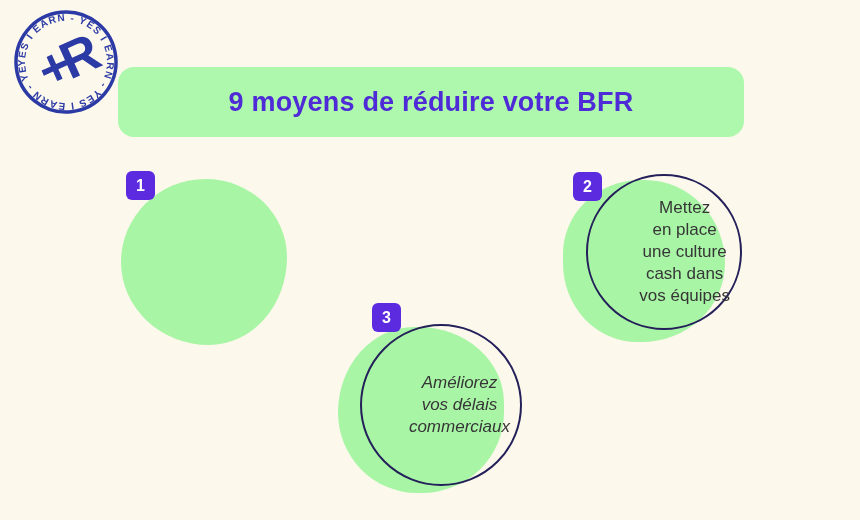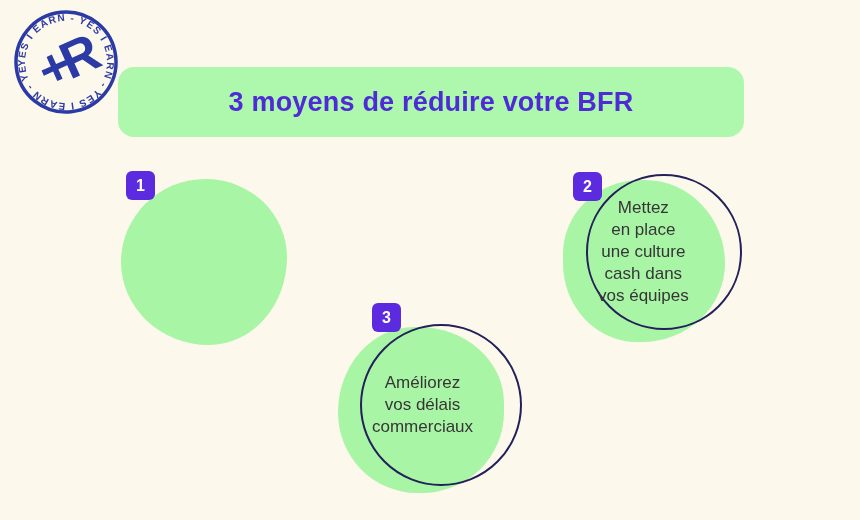--- a/index.html
+++ b/index.html
@@ -34,21 +34,21 @@
     letter-spacing:0.2px;
   }
   
   .blob{
     position:absolute;background:var(--blob-green);
     border-radius:51% 49% 47% 53% / 50% 47% 53% 50%;
   }
   .ring{
     position:absolute;border:2.5px solid var(--ring-navy);
     border-radius:50%;background:transparent;
-    display:flex;align-items:center;justify-content:flex-start;
+    display:flex;align-items:center;justify-content:flex-end;
   }
   .circle-text{
     white-space:pre-line;text-align:center;
     font-size:17px;line-height:1.3;color:var(--circle-text);
     padding:0 10px;
   }
   .badge{
     position:absolute;width:29px;height:29px;border-radius:6px;
     background:var(--badge-purple);
     display:flex;align-items:center;justify-content:center;
@@ -60,21 +60,21 @@
   
   .blob-1{left:121px;top:179px;width:166px;height:166px;}
   .ring-1{left:142px;top:168px;width:160px;height:160px;}
   .badge-1{left:126px;top:171px;}
   
   .blob-2{left:563px;top:180px;width:162px;height:162px;border-radius:49% 51% 53% 47% / 47% 53% 50% 50%;}
   .ring-2{left:586px;top:174px;width:156px;height:156px;}
   .badge-2{left:573px;top:172px;}
   
   .blob-3{left:338px;top:327px;width:166px;height:166px;border-radius:47% 53% 51% 49% / 53% 47% 50% 50%;}
-  .ring-3{left:360px;top:324px;width:162px;height:162px;}
+  .ring-3{left:360px;top:324px;width:162px;height:162px;font-style:italic;}
   .badge-3{left:372px;top:303px;}
   
   .ring-label{
     font-family:"Liberation Sans",sans-serif;font-weight:bold;
     font-size:10px;letter-spacing:1.2px;fill:var(--logo-blue);
   }
   .glyph{
     font-family:"Liberation Sans",sans-serif;font-weight:bold;
     font-size:52px;letter-spacing:-6px;fill:var(--logo-blue);
   }
@@ -91,21 +91,21 @@
         <path id="ringPath" d="M 54,54 m -41,0 a 41,41 0 1,1 82,0 a 41,41 0 1,1 -82,0"></path>
       </defs>
       <text class="ring-label">
         <textPath href="#ringPath" startOffset="0">YES I EARN - YES I EARN - YES I EARN - YES I EARN - YES I EARN - </textPath>
       </text>
       <text class="glyph" x="26" y="72" transform="rotate(-18 54 54)">+R</text>
     </svg>
   </div>
 
   <div class="banner">
-    <h1>3 moyens de réduire votre BFR</h1>
+    <h1>9 moyens de réduire votre BFR</h1>
   </div>
 
   <div class="badge badge-1">
     <span>1</span>
   </div>
   <div class="blob blob-1"></div>
 
   <div class="badge badge-2">
     <span>2</span>
   </div>

